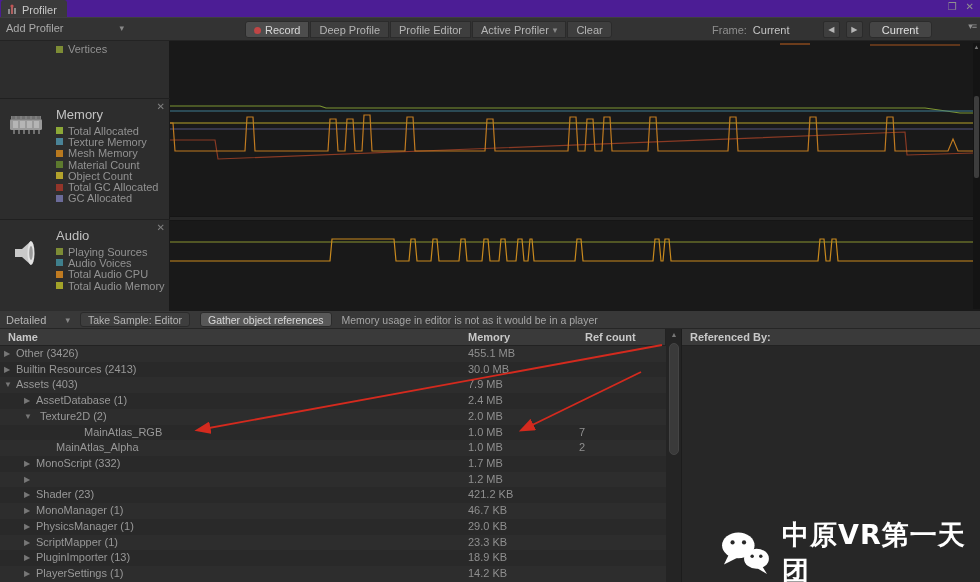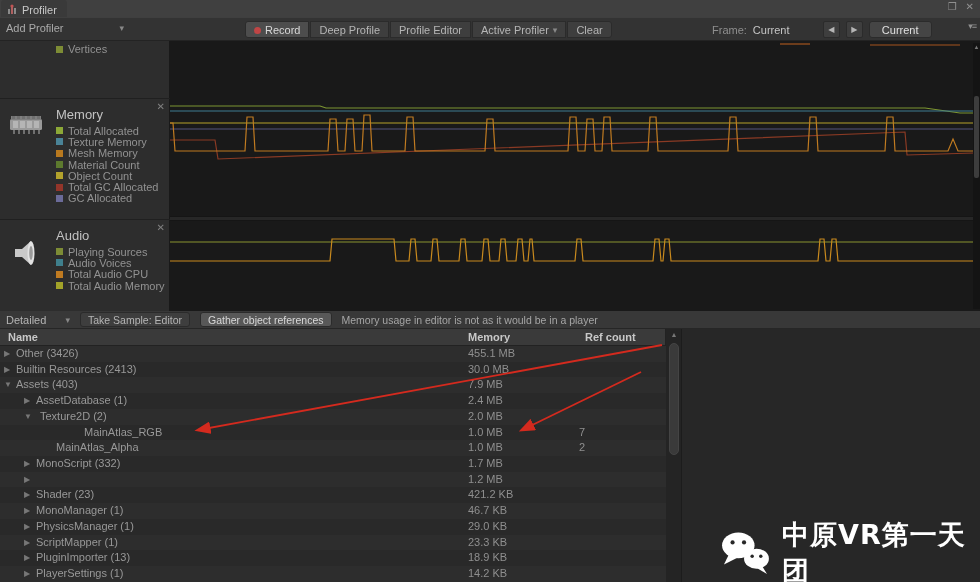--- a/index.html
+++ b/index.html
@@ -2,21 +2,21 @@
 <html><head>
 <meta charset="utf-8">
 <style>
   * { margin:0; padding:0; box-sizing:border-box; }
   html,body { width:980px; height:582px; overflow:hidden; background:#1a1a1a;
     font-family:"Liberation Sans","DejaVu Sans",sans-serif; }
   #root { position:relative; width:980px; height:582px; background:#282828; overflow:hidden;
     font-size:11px; color:#9a9a9a; }
 
   
-  .tabbar { position:absolute; left:0; top:0; width:980px; height:17px; background:#404040; }
+  .tabbar { position:absolute; left:0; top:0; width:980px; height:17px; background:#4c1d95; }
   .tab { position:absolute; left:1px; top:0; height:17px; padding:2px 10px 0 6px; background:#3a3a3a;
     border-radius:3px 3px 0 0; color:#c8c8c8; display:flex; align-items:center; gap:4px; }
   .tabicon svg { display:block; }
   .wincontrols { position:absolute; right:6px; top:1px; display:flex; gap:9px; color:#8f8f8f; font-size:10px; }
   .wincontrols span { cursor:default; }
 
   
   .toolbar { position:absolute; left:0; top:17px; width:980px; height:24px; background:#333333;
     border-top:1px solid #3f3f3f; border-bottom:1px solid #232323; }
   .addprof { position:absolute; left:6px; top:4px; width:118px; color:#aaaaaa; display:flex; justify-content:space-between; align-items:center; }
@@ -316,20 +316,23 @@
         <div class="trow odd"><span class="tri" style="left: 24px;">▶</span><span class="tname" style="padding-left: 36px;">PluginImporter (13)</span><span class="tmem">18.9 KB</span><span class="tref"></span></div>
         <div class="trow even"><span class="tri" style="left: 24px;">▶</span><span class="tname" style="padding-left: 36px;">PlayerSettings (1)</span><span class="tmem">14.2 KB</span><span class="tref"></span></div>
       </div>
 
     <div class="tscroll">
       <div class="uparrow">▲</div>
       <div class="thumb"></div>
     </div>
 
     <div class="refpane">
+      <div class="rhead">
+        <span>Referenced By:</span>
+      </div>
       <div class="watermark">
         <span>
           <svg width="50" height="44" viewBox="0 0 52 46">
             <ellipse cx="19" cy="16" rx="17" ry="13.5" fill="#ffffff"></ellipse>
             <polygon points="9,26 4,36 18,29" fill="#ffffff"></polygon>
             <circle cx="13" cy="13" r="2.2" fill="#272727"></circle>
             <circle cx="25" cy="13" r="2.2" fill="#272727"></circle>
             <ellipse cx="38" cy="30" rx="13" ry="10.5" fill="#ffffff"></ellipse>
             <polygon points="44,38 49,46 37,39" fill="#ffffff"></polygon>
             <circle cx="33.5" cy="27.5" r="1.8" fill="#272727"></circle>

